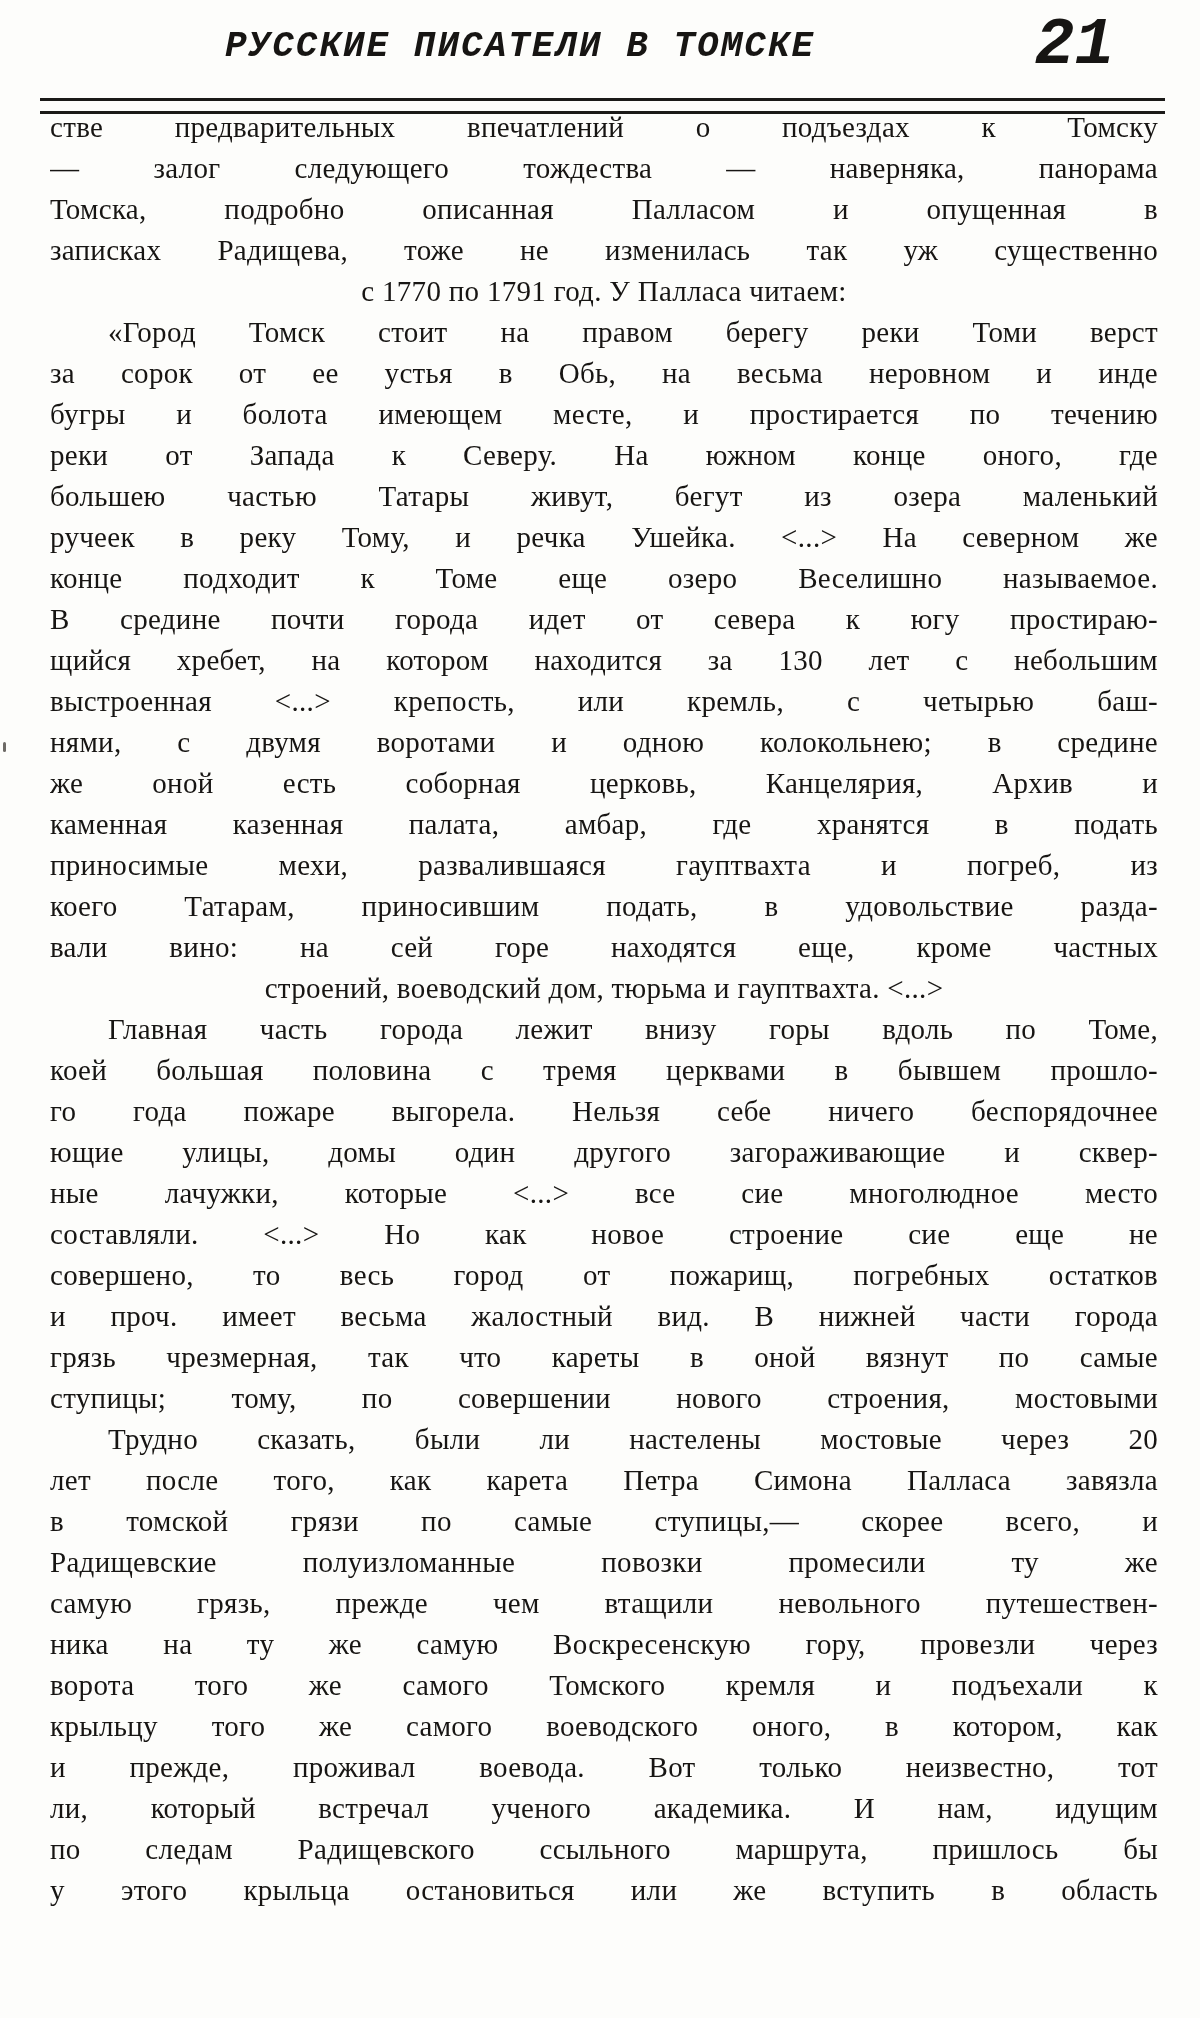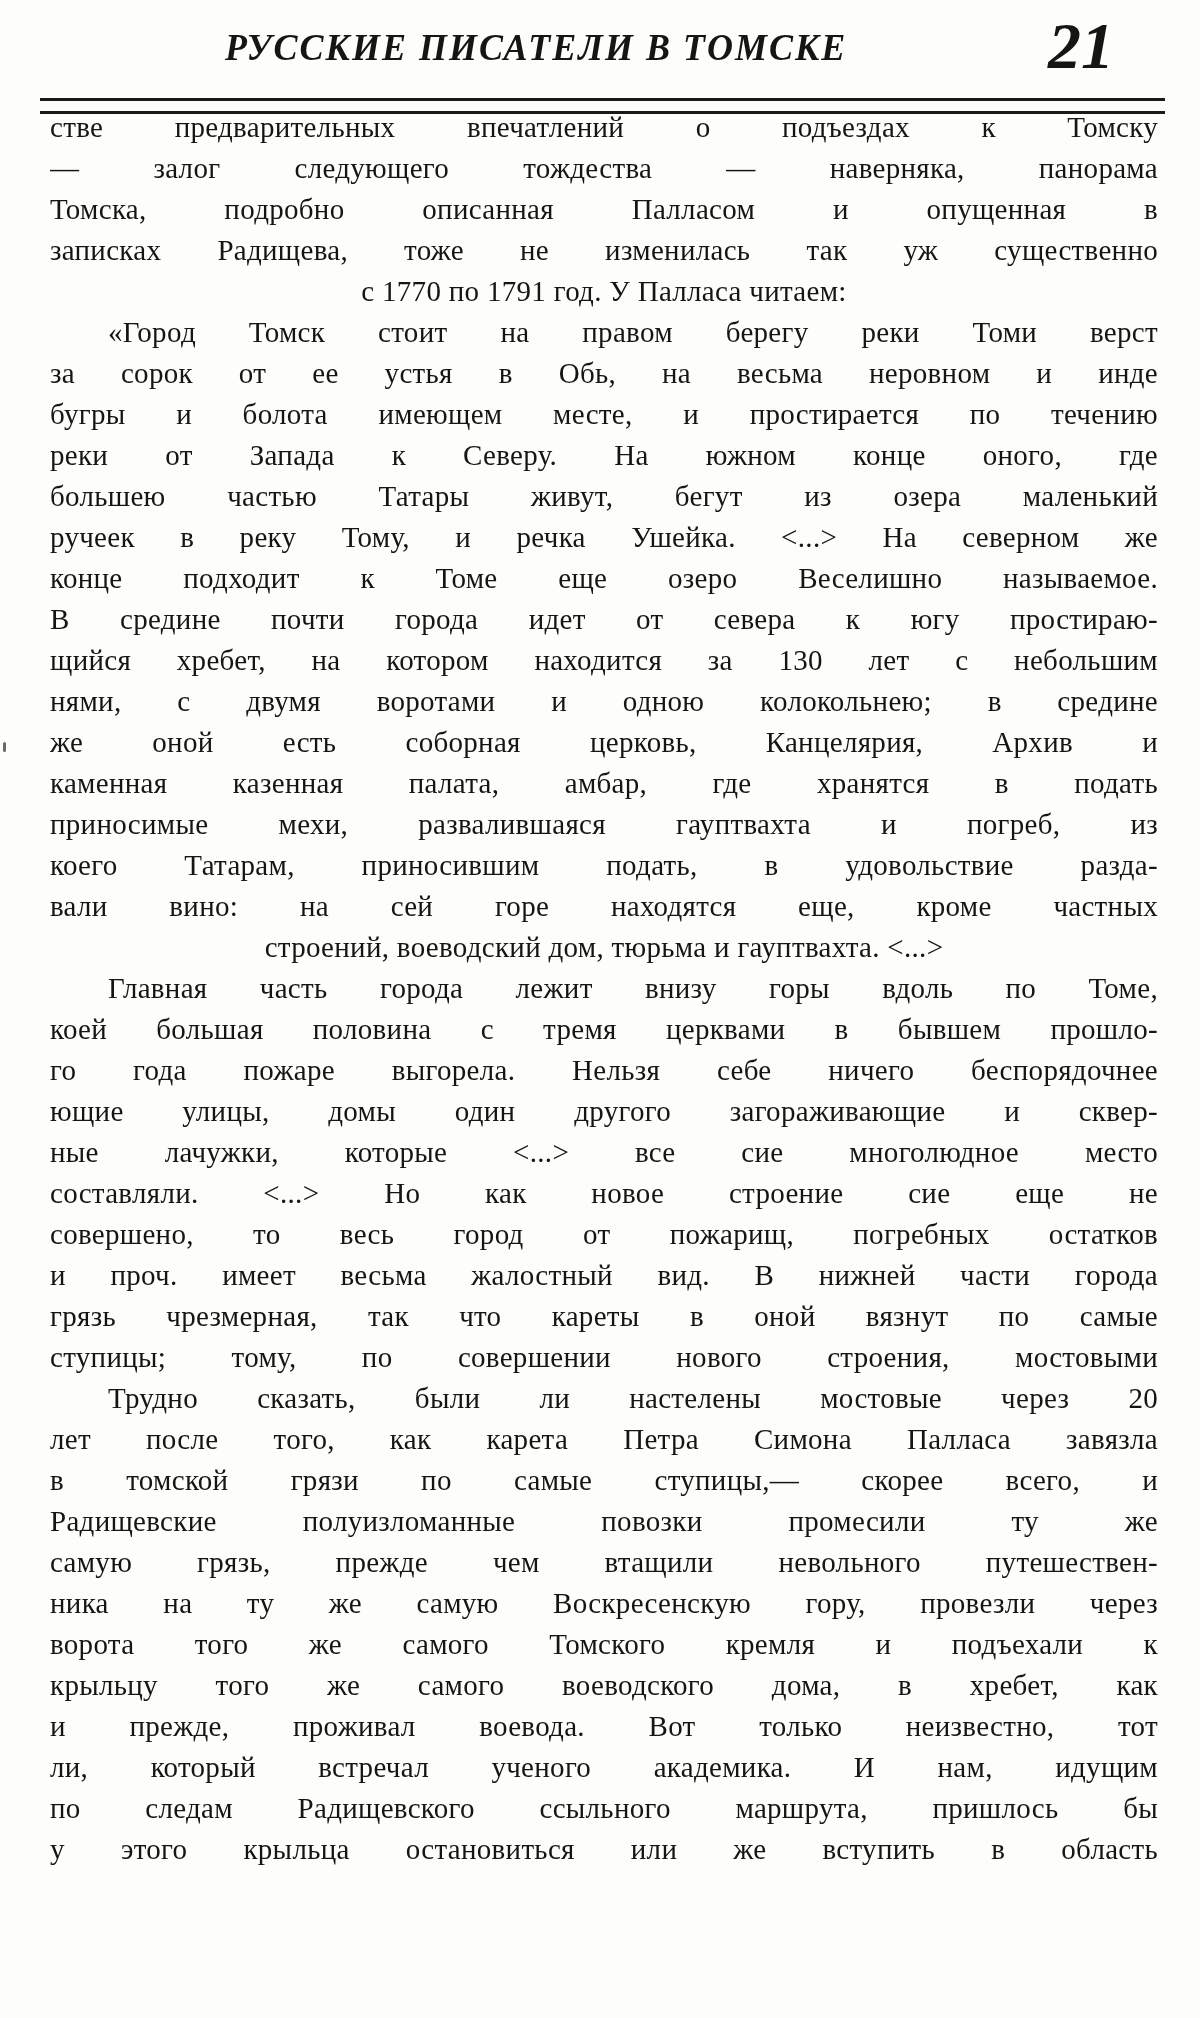--- a/index.html
+++ b/index.html
@@ -15,20 +15,21 @@
     overflow: hidden;
     font-family: "Liberation Serif", serif;
     color: #171513;
   }
   
   .header {
     position: absolute;
     top: 0; left: 0;
     width: 100%;
     height: 96px;
+    font-family: Liberation Mono, monospace;
   }
   .running-title {
     position: absolute;
     left: 225px;
     top: 26px;
     width: 510px;
     text-align: center;
     font-style: italic;
     font-weight: bold;
     font-size: 36px;
@@ -107,20 +108,21 @@
       <div class="line">с 1770 по 1791 год. У Палласа читаем:</div>
       <div class="line just indent">«Город Томск стоит на правом берегу реки Томи верст</div>
       <div class="line just">за сорок от ее устья в Обь, на весьма неровном и инде</div>
       <div class="line just">бугры и болота имеющем месте, и простирается по течению</div>
       <div class="line just">реки от Запада к Северу. На южном конце оного, где</div>
       <div class="line just">большею частью Татары живут, бегут из озера маленький</div>
       <div class="line just">ручеек в реку Тому, и речка Ушейка. &lt;...&gt; На северном же</div>
       <div class="line just">конце подходит к Томе еще озеро Веселишно называемое.</div>
       <div class="line just">В средине почти города идет от севера к югу простираю-</div>
       <div class="line just">щийся хребет, на котором находится за 130 лет с небольшим</div>
+      <div class="line just">выстроенная &lt;...&gt; крепость, или кремль, с четырью баш-</div>
       <div class="line just">нями, с двумя воротами и одною колокольнею; в средине</div>
       <div class="line just">же оной есть соборная церковь, Канцелярия, Архив и</div>
       <div class="line just">каменная казенная палата, амбар, где хранятся в подать</div>
       <div class="line just">приносимые мехи, развалившаяся гауптвахта и погреб, из</div>
       <div class="line just">коего Татарам, приносившим подать, в удовольствие разда-</div>
       <div class="line just">вали вино: на сей горе находятся еще, кроме частных</div>
       <div class="line">строений, воеводский дом, тюрьма и гауптвахта. &lt;...&gt;</div>
       <div class="line just indent">Главная часть города лежит внизу горы вдоль по Томе,</div>
       <div class="line just">коей большая половина с тремя церквами в бывшем прошло-</div>
       <div class="line just">го года пожаре выгорела. Нельзя себе ничего беспорядочнее</div>
@@ -131,21 +133,21 @@
       <div class="line just">и проч. имеет весьма жалостный вид. В нижней части города</div>
       <div class="line just">грязь чрезмерная, так что кареты в оной вязнут по самые</div>
       <div class="line just">ступицы; тому, по совершении нового строения, мостовыми</div>
       <div class="line just indent">Трудно сказать, были ли настелены мостовые через 20</div>
       <div class="line just">лет после того, как карета Петра Симона Палласа завязла</div>
       <div class="line just">в томской грязи по самые ступицы,— скорее всего, и</div>
       <div class="line just">Радищевские полуизломанные повозки промесили ту же</div>
       <div class="line just">самую грязь, прежде чем втащили невольного путешествен-</div>
       <div class="line just">ника на ту же самую Воскресенскую гору, провезли через</div>
       <div class="line just">ворота того же самого Томского кремля и подъехали к</div>
-      <div class="line just">крыльцу того же самого воеводского дома, в хребет, как</div>
+      <div class="line just">крыльцу того же самого воеводского оного, в котором, как</div>
       <div class="line just">и прежде, проживал воевода. Вот только неизвестно, тот</div>
       <div class="line just">ли, который встречал ученого академика. И нам, идущим</div>
       <div class="line just">по следам Радищевского ссыльного маршрута, пришлось бы</div>
       <div class="line just">у этого крыльца остановиться или же вступить в область</div>
     </main>
 
   <div class="margin-speck"></div>
 
 </div>
 

